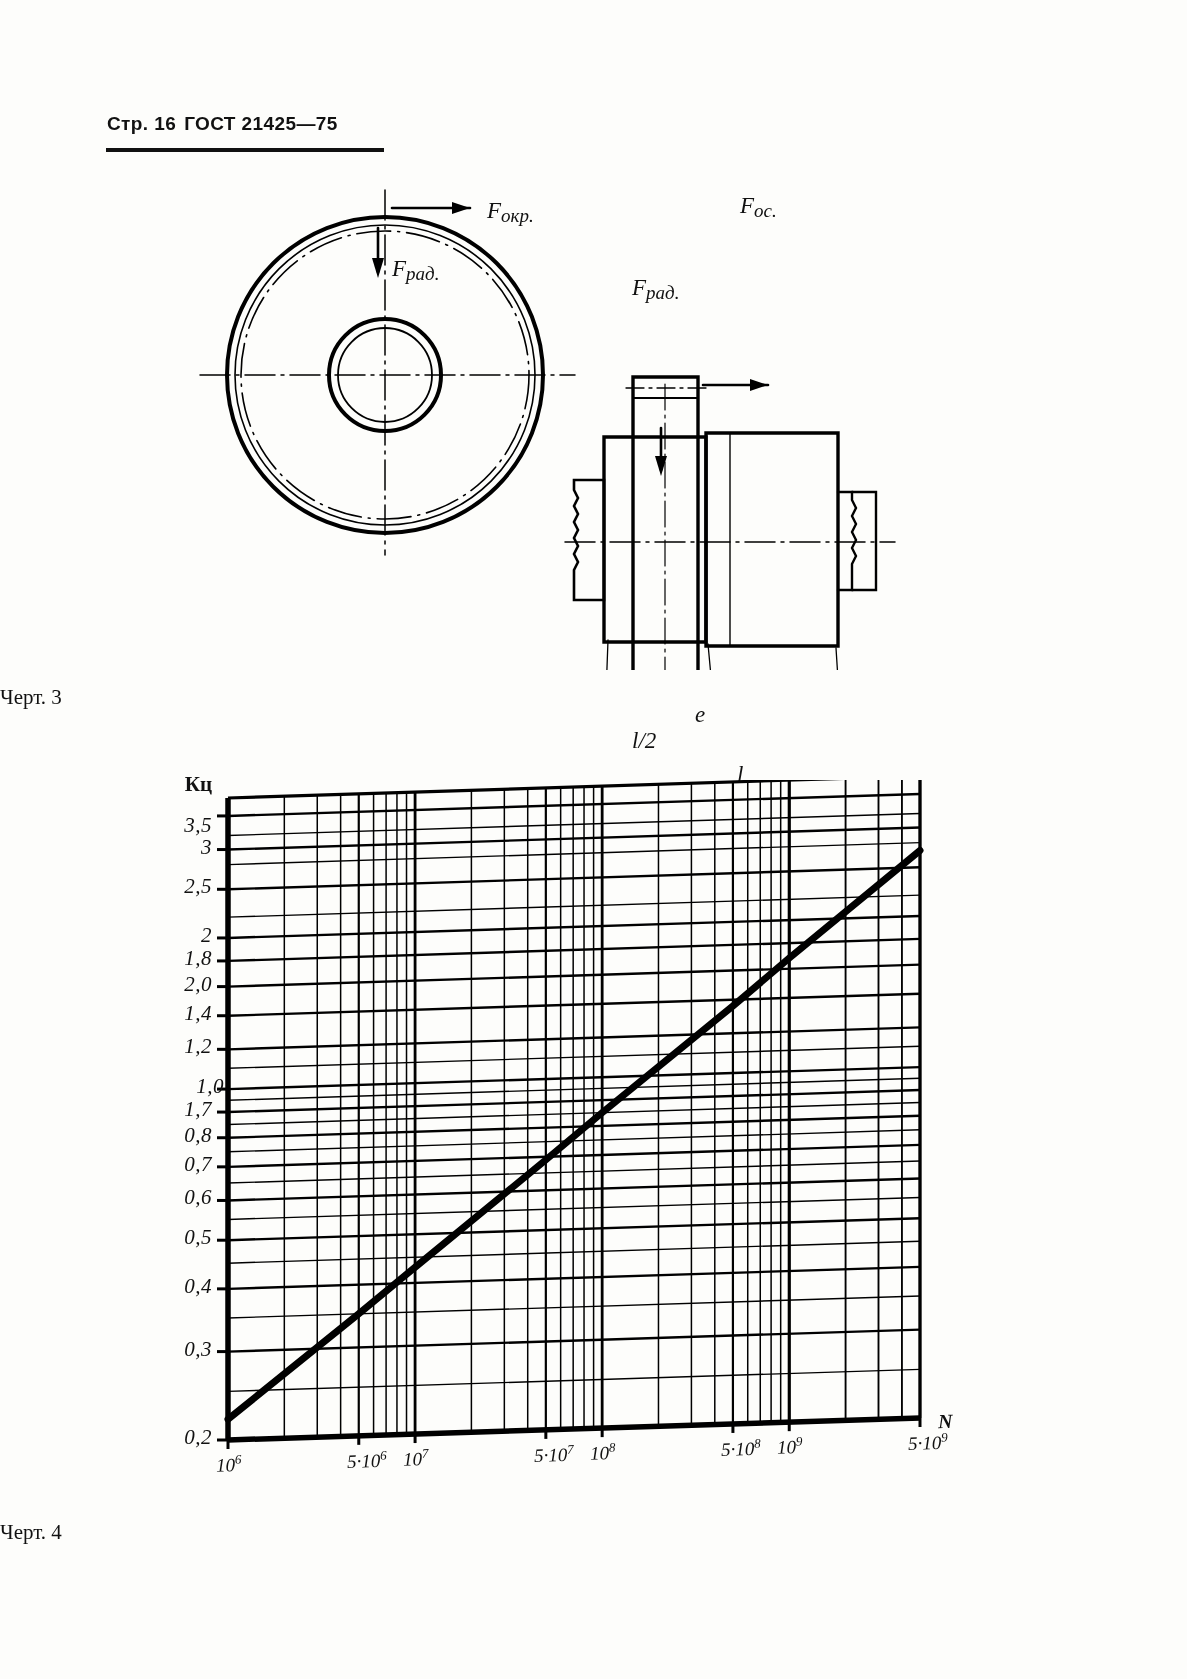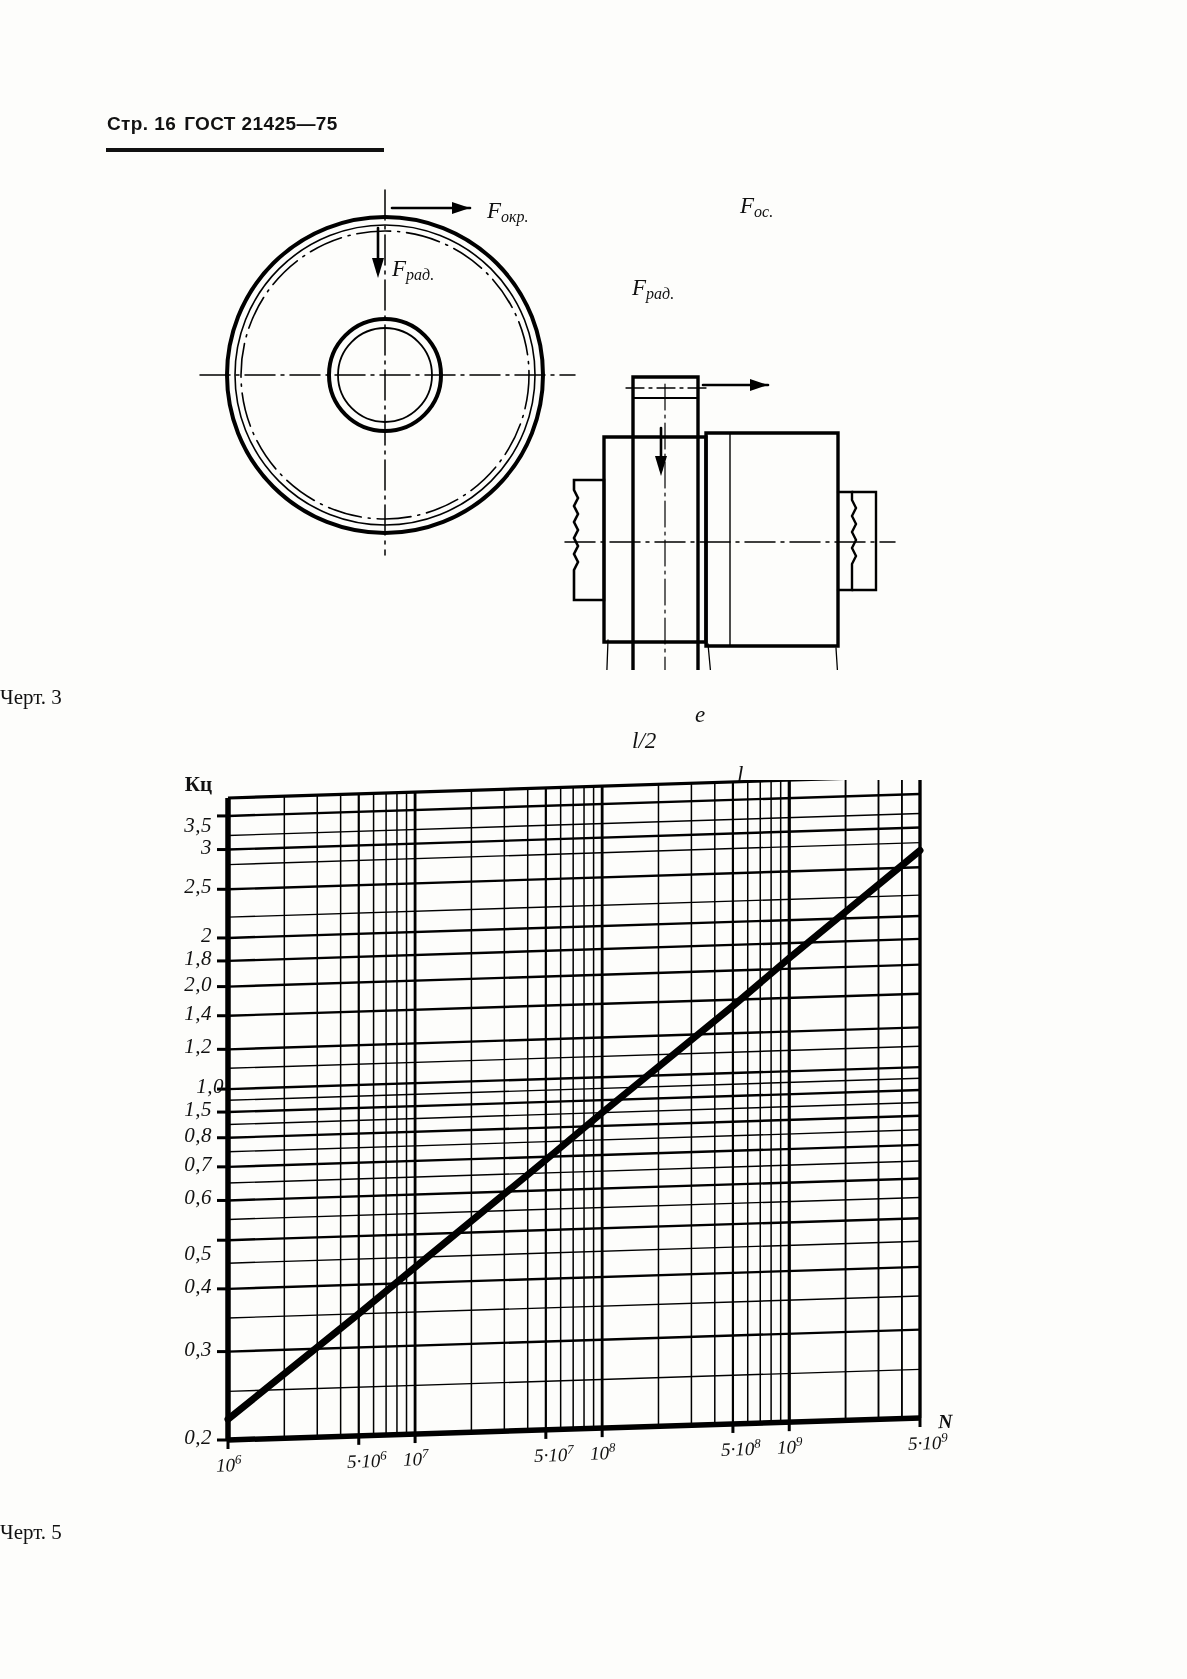--- a/index.html
+++ b/index.html
@@ -30,21 +30,21 @@
   .fig3{position:absolute;left:0;top:170px;width:1187px;height:500px;}
   .cap{
     position:absolute;width:100%;text-align:left;
     font-family:"Liberation Serif", serif;font-size:21px;
   }
   .cap3{top:685px;}
   .cap4{top:1520px;}
 
   .lbl{position:absolute;white-space:nowrap;font-style:italic;}
   .lbl .base{font-size:23px;font-style:italic;font-family:"Liberation Serif",serif;}
-  .lbl .sub{font-size:16px;font-style:italic;vertical-align:sub;}
+  .lbl .sub{font-size:19px;font-style:italic;vertical-align:sub;}
 
   
   .chart-wrap{position:absolute;left:0;top:780px;width:1187px;height:700px;}
   .ytick{
     position:absolute;right:0;text-align:right;
     font-style:italic;font-size:21px;font-family:"Liberation Serif",serif;
     white-space:nowrap;letter-spacing:.5px;
   }
   .ytitle{
     position:absolute;right:0;font-weight:bold;font-size:21px;
@@ -290,37 +290,37 @@
         <div class="ytitle" style="left: 150px; width: 62px; text-align: right; top: -8px;">Кц</div>
         <div class="ytick" style="left: 142px; width: 70px; top: 33px;">3,5</div>
         <div class="ytick" style="left: 142px; width: 70px; top: 54.5418px;">3</div>
         <div class="ytick" style="left: 142px; width: 70px; top: 94.2948px;">2,5</div>
         <div class="ytick" style="left: 142px; width: 70px; top: 142.949px;">2</div>
         <div class="ytick" style="left: 142px; width: 70px; top: 165.921px;">1,8</div>
         <div class="ytick" style="left: 142px; width: 70px; top: 191.602px;">2,0</div>
         <div class="ytick" style="left: 142px; width: 70px; top: 220.717px;">1,4</div>
         <div class="ytick" style="left: 142px; width: 70px; top: 254.328px;">1,2</div>
         <div class="ytick" style="left: 154px; width: 70px; top: 294.081px;">1,0</div>
-        <div class="ytick" style="left: 142px; width: 70px; top: 317.054px;">1,5</div>
+        <div class="ytick" style="left: 142px; width: 70px; top: 317.054px;">1,7</div>
         <div class="ytick" style="left: 142px; width: 70px; top: 342.735px;">0,8</div>
         <div class="ytick" style="left: 142px; width: 70px; top: 371.85px;">0,7</div>
         <div class="ytick" style="left: 142px; width: 70px; top: 405.461px;">0,6</div>
-        <div class="ytick" style="left: 142px; width: 70px; top: 445.214px; margin-top: 16px;">0,5</div>
+        <div class="ytick" style="left: 142px; width: 70px; top: 445.214px;">0,5</div>
         <div class="ytick" style="left: 142px; width: 70px; top: 493.867px;">0,4</div>
         <div class="ytick" style="left: 142px; width: 70px; top: 556.593px;">0,3</div>
         <div class="ytick" style="left: 142px; width: 70px; top: 645px;">0,2</div>
       </div>
     <div id="xtick-layer">
         <div class="xtick" style="left: 216px; top: 672px; transform: rotate(-1.6deg);"><span>10</span><sup>6</sup></div>
         <div class="xtick" style="left: 346.763px; top: 667.843px; transform: rotate(-1.6deg);"><span>5·10</span><sup>6</sup></div>
         <div class="xtick" style="left: 403.079px; top: 666.052px; transform: rotate(-1.6deg);"><span>10</span><sup>7</sup></div>
         <div class="xtick" style="left: 533.842px; top: 661.895px; transform: rotate(-1.6deg);"><span>5·10</span><sup>7</sup></div>
         <div class="xtick" style="left: 590.158px; top: 660.105px; transform: rotate(-1.6deg);"><span>10</span><sup>8</sup></div>
         <div class="xtick" style="left: 720.921px; top: 655.948px; transform: rotate(-1.6deg);"><span>5·10</span><sup>8</sup></div>
         <div class="xtick" style="left: 777.237px; top: 654.157px; transform: rotate(-1.6deg);"><span>10</span><sup>9</sup></div>
         <div class="xtick" style="left: 908px; top: 650px; transform: rotate(-1.6deg);"><span>5·10</span><sup>9</sup></div>
         <div class="xtitle" style="left: 938px; top: 630px; transform: rotate(-1.6deg);">N</div>
       </div>
   </div>
 
-  <div class="cap cap4" style="position:absolute;">Черт. 5</div>
+  <div class="cap cap4" style="position:absolute;">Черт. 4</div>
 
 </div>
 
 </body></html>

